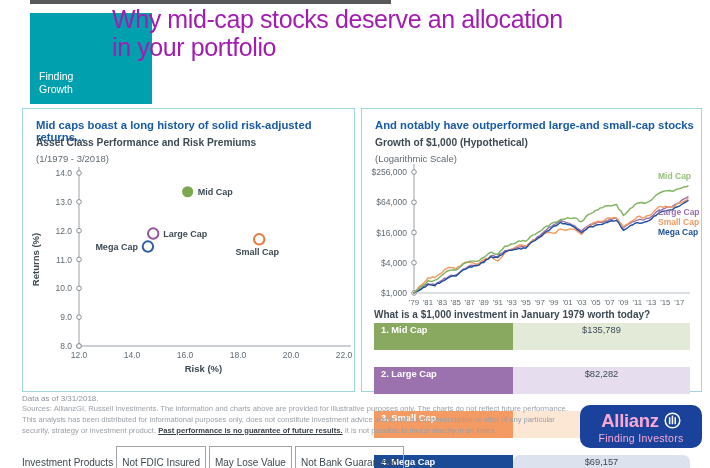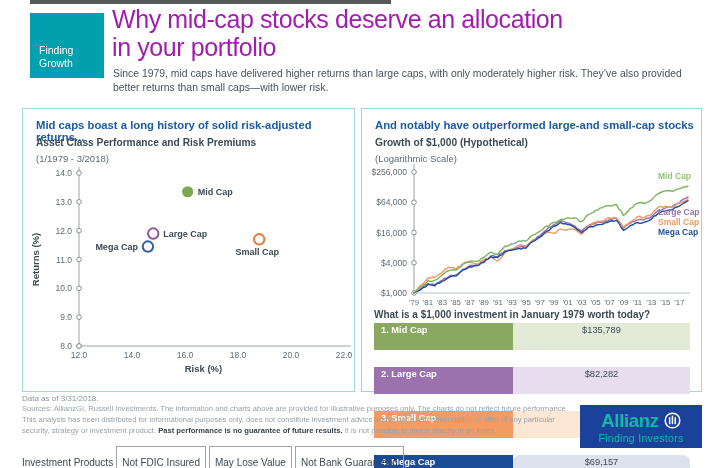--- a/index.html
+++ b/index.html
@@ -2,21 +2,21 @@
 <html><head>
 <meta charset="utf-8">
 <style>
   html,body{margin:0;padding:0;background:#fff;}
   #page{position:relative;width:710px;height:468px;background:#fff;overflow:hidden;
         font-family:"Liberation Sans",sans-serif;}
   .abs{position:absolute;}
 
   
   #topbar{left:30px;top:0;width:361px;height:4px;background:#58595b;}
-  #kicker{left:30px;top:13px;width:74px;height:65px;background:#00a0af;}
+  #kicker{left:30px;top:13px;width:74px;height:91px;background:#00a0af;padding-left:48px;}
   #kicker-text{position:absolute;left:9px;bottom:7px;color:#fff;font-size:10.5px;line-height:1.3;}
   #title{left:112px;top:5px;width:590px;color:#a21caf;font-size:25px;line-height:1.13;letter-spacing:-0.4px;}
   #subtitle{left:113px;top:67px;width:582px;color:#47525c;font-size:10.4px;line-height:1.33;}
 
   
   .panel{border:1px solid #9ed8de;background:#fff;}
   #panel-left{left:22px;top:108px;width:331px;height:282px;}
   #panel-right{left:361px;top:108px;width:339px;height:282px;}
   .phead{position:absolute;left:13px;top:10px;font-size:11.3px;font-weight:bold;color:#1a5ba6;}
   .psub{position:absolute;left:13px;top:28px;font-size:10.2px;font-weight:bold;color:#3d4a54;}
@@ -26,25 +26,25 @@
   
   #question{position:absolute;left:12px;top:200px;font-size:10px;font-weight:bold;color:#3d4a54;}
   #rank-table{position:absolute;left:12px;top:214px;width:316px;}
   .trow{display:flex;height:27px;margin-bottom:17px;}
   .tlabel{flex:0 0 132px;padding-left:7px;color:#fff;font-weight:bold;font-size:9.3px;line-height:15px;}
   .tvalue{flex:1;text-align:center;font-size:9.3px;color:#3d4a54;line-height:15px;}
 
   
   #dataasof{left:22px;top:394px;font-size:8px;color:#8d949b;}
   #sources{left:22px;top:404px;width:549px;font-size:7.6px;line-height:1.42;color:#9aa1a8;}
-  #sources b{color:#3a434b;}
+  #sources b{color:#3a434b;text-decoration:underline;}
   #invrow{left:22px;top:446px;display:flex;align-items:center;font-size:10px;color:#3d4a54;}
   #invrow .badge{border:1px solid #a3a3a3;padding:10px 5px;margin-left:3px;color:#3d4a54;}
-  #logo{left:580px;top:405px;width:122px;height:43px;background:#1b429a;color:#14b8a6;
-        display:flex;flex-direction:column;align-items:center;justify-content:center;}
+  #logo{left:580px;top:405px;width:122px;height:43px;background:#1b429a;color:#f9a8d4;
+        display:flex;flex-direction:column;align-items:center;justify-content:center;border-radius:10px;}
   #logo-row{display:flex;align-items:center;gap:5px;}
   #logo-name{font-size:18.5px;font-weight:bold;letter-spacing:-0.3px;}
   #logo-sub{font-size:10.5px;letter-spacing:0.3px;margin-top:0px;}
 </style>
 </head>
 <body>
 
 <div id="page">
 
   <div id="topbar" class="abs"></div>
@@ -53,21 +53,20 @@
     <div id="kicker-text">
       <div>Finding</div>
       <div>Growth</div>
     </div>
   </div>
 
   <div id="title" class="abs">
     <div>Why mid-cap stocks deserve an allocation</div>
     <div>in your portfolio</div>
   </div>
-  <div id="subtitle" class="abs">Since 1979, mid caps have delivered higher returns than large caps, with only moderately higher risk. They’ve also provided better returns than small caps—with lower risk.</div>
 
   <div id="panel-left" class="abs panel">
     <svg id="scatter-svg" class="chart" width="329" height="280">
         <line x1="56" y1="58" x2="56" y2="237" stroke="#9aa1a8" stroke-width="1"></line>
         <line x1="56" y1="237" x2="328" y2="237" stroke="#9aa1a8" stroke-width="1"></line>
         <circle cx="56" cy="237" r="2.3" fill="#fff" stroke="#8a9097" stroke-width="1"></circle>
         <text x="49" y="240" text-anchor="end" font-size="8.5" fill="#5f6b73">8.0</text>
         <circle cx="56" cy="208.16666666666669" r="2.3" fill="#fff" stroke="#8a9097" stroke-width="1"></circle>
         <text x="49" y="211.16666666666669" text-anchor="end" font-size="8.5" fill="#5f6b73">9.0</text>
         <circle cx="56" cy="179.33333333333331" r="2.3" fill="#fff" stroke="#8a9097" stroke-width="1"></circle>

